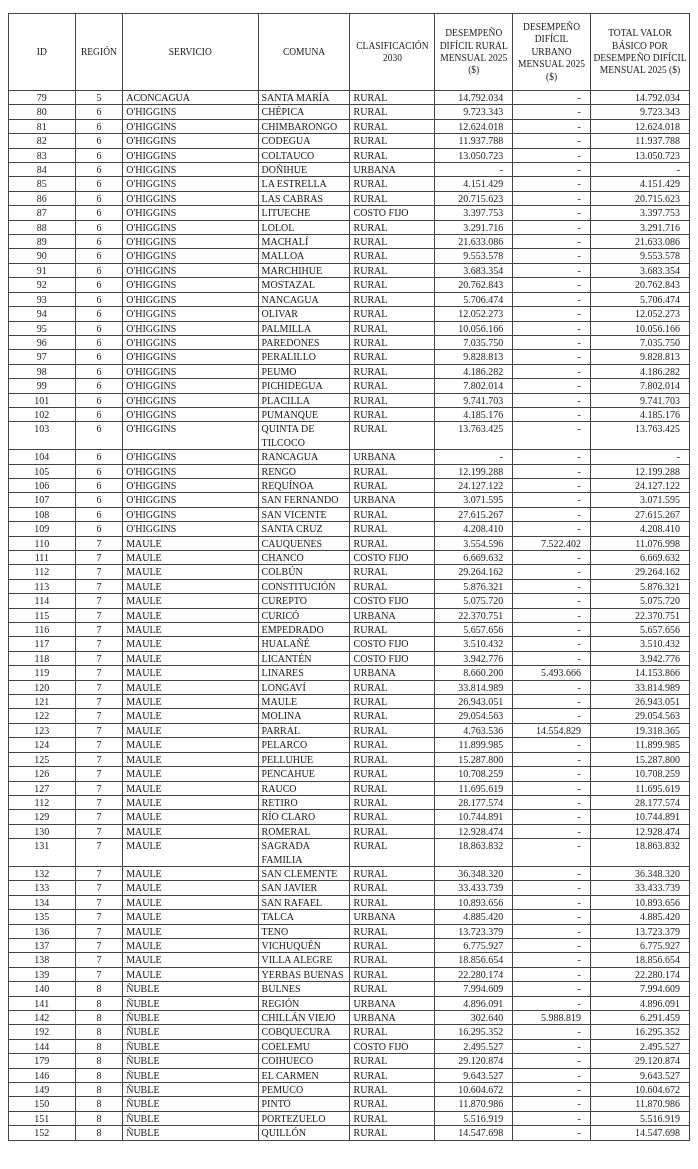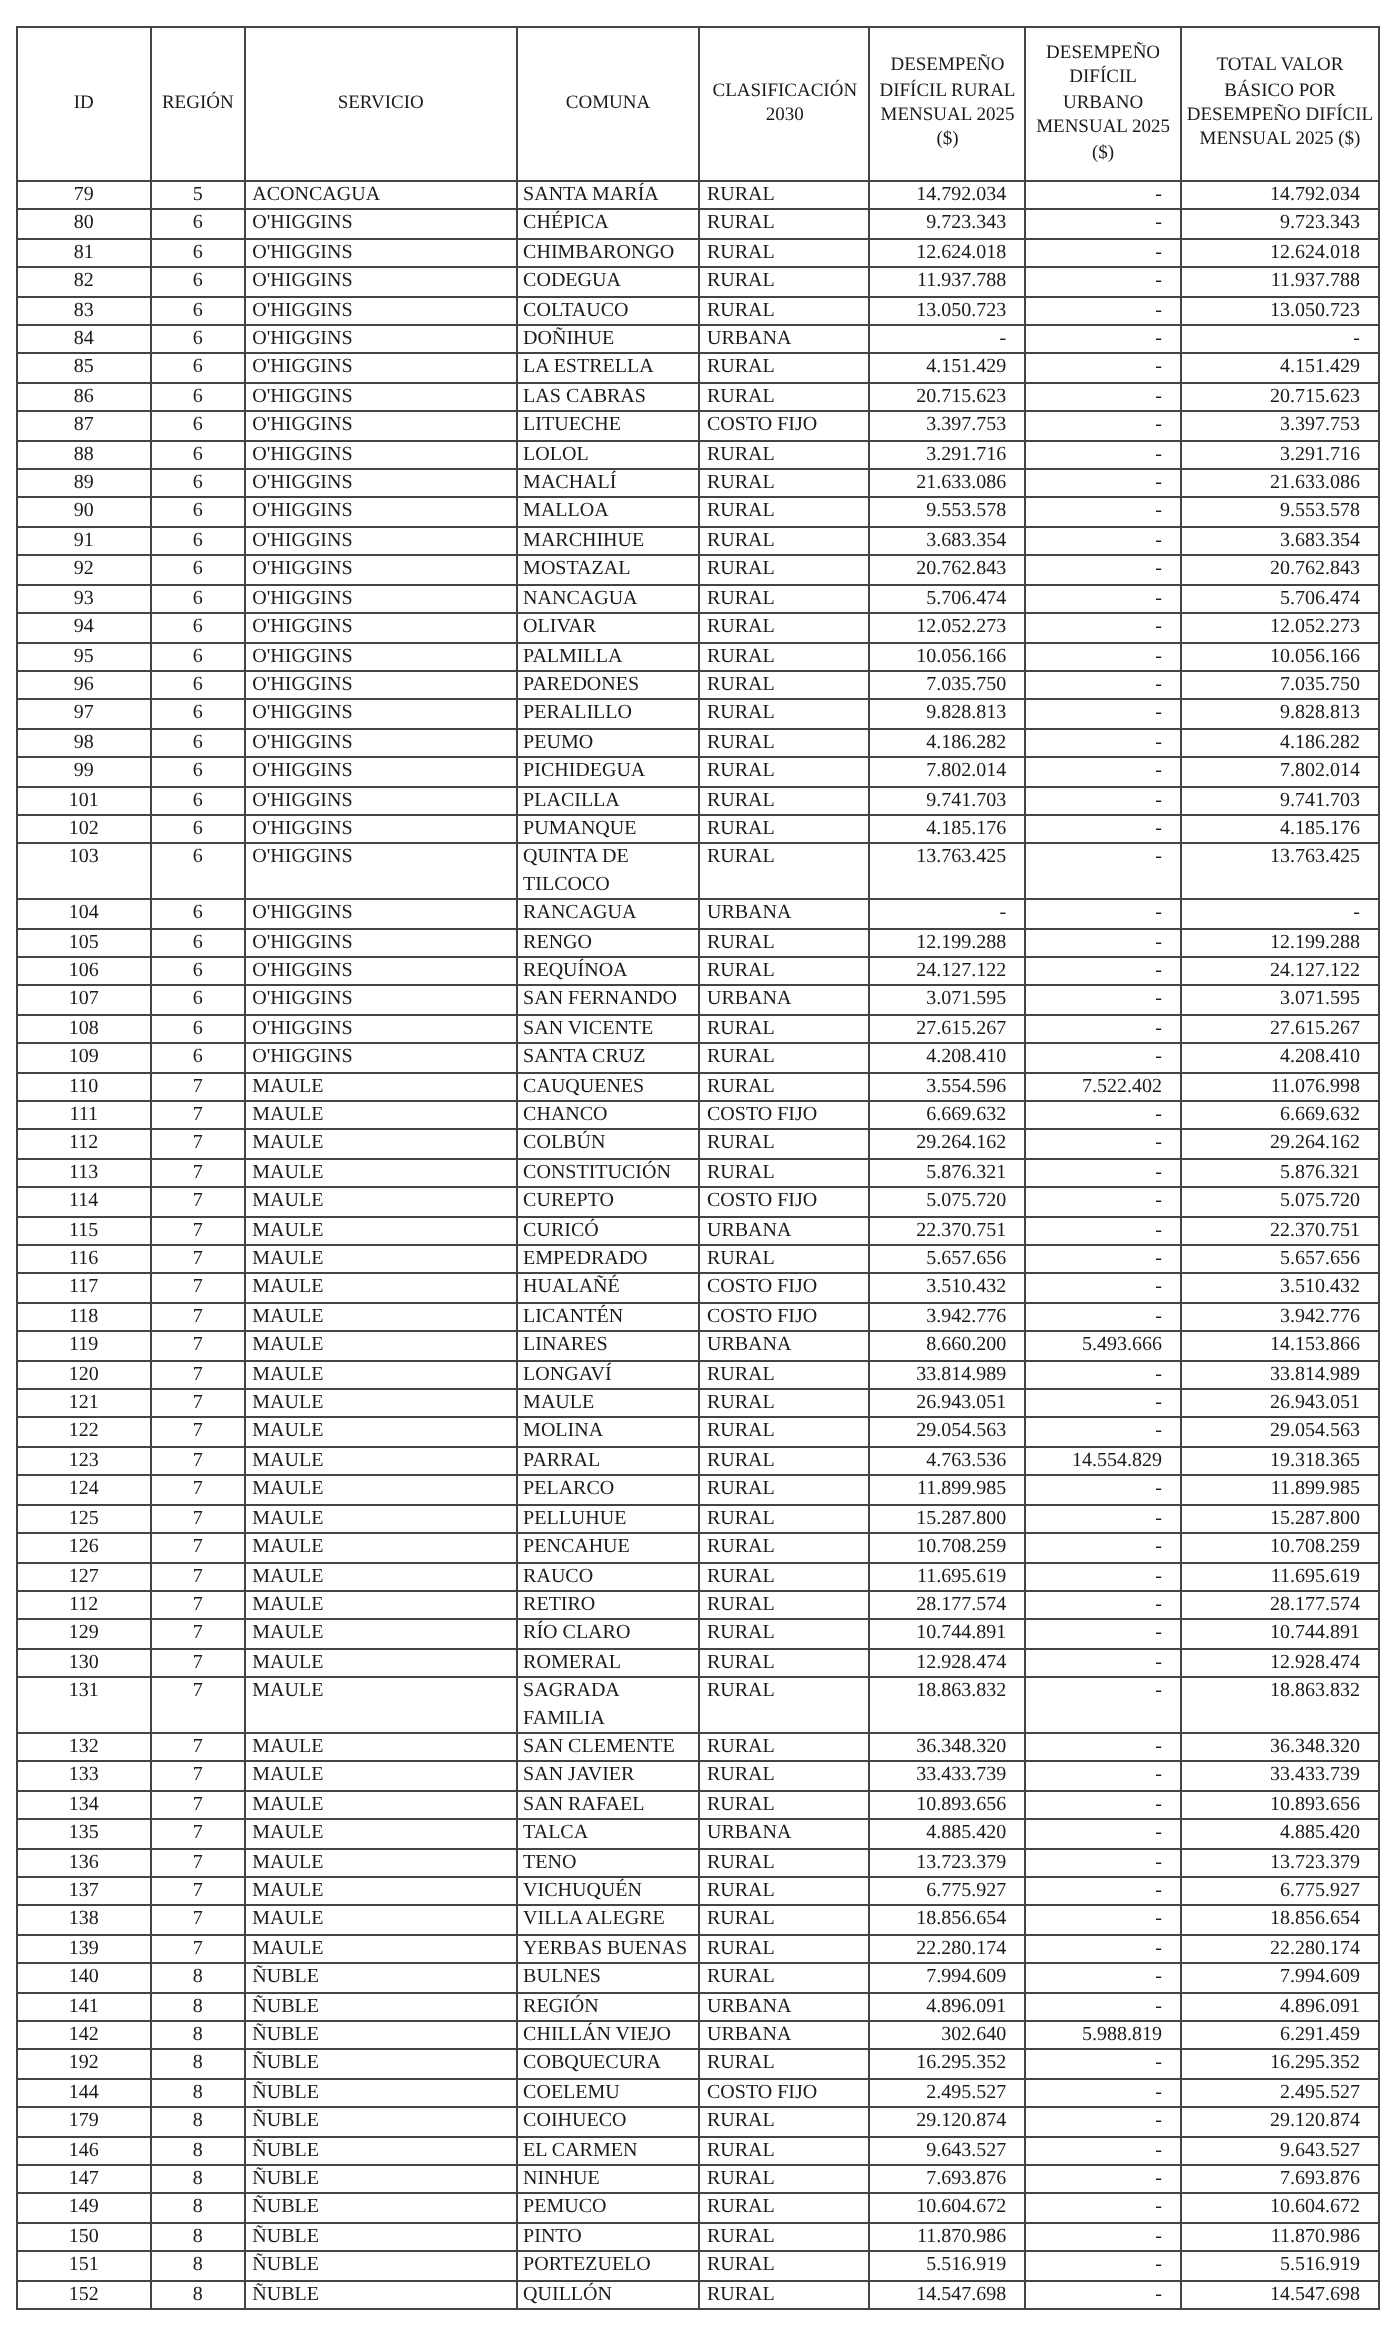--- a/index.html
+++ b/index.html
@@ -755,30 +755,20 @@
           <td>146</td>
           <td>8</td>
           <td>ÑUBLE</td>
           <td>EL CARMEN</td>
           <td>RURAL</td>
           <td>9.643.527</td>
           <td>-</td>
           <td>9.643.527</td>
         </tr>
         <tr>
-          <td>147</td>
-          <td>8</td>
-          <td>ÑUBLE</td>
-          <td>NINHUE</td>
-          <td>RURAL</td>
-          <td>7.693.876</td>
-          <td>-</td>
-          <td>7.693.876</td>
-        </tr>
-        <tr>
           <td>149</td>
           <td>8</td>
           <td>ÑUBLE</td>
           <td>PEMUCO</td>
           <td>RURAL</td>
           <td>10.604.672</td>
           <td>-</td>
           <td>10.604.672</td>
         </tr>
         <tr>

